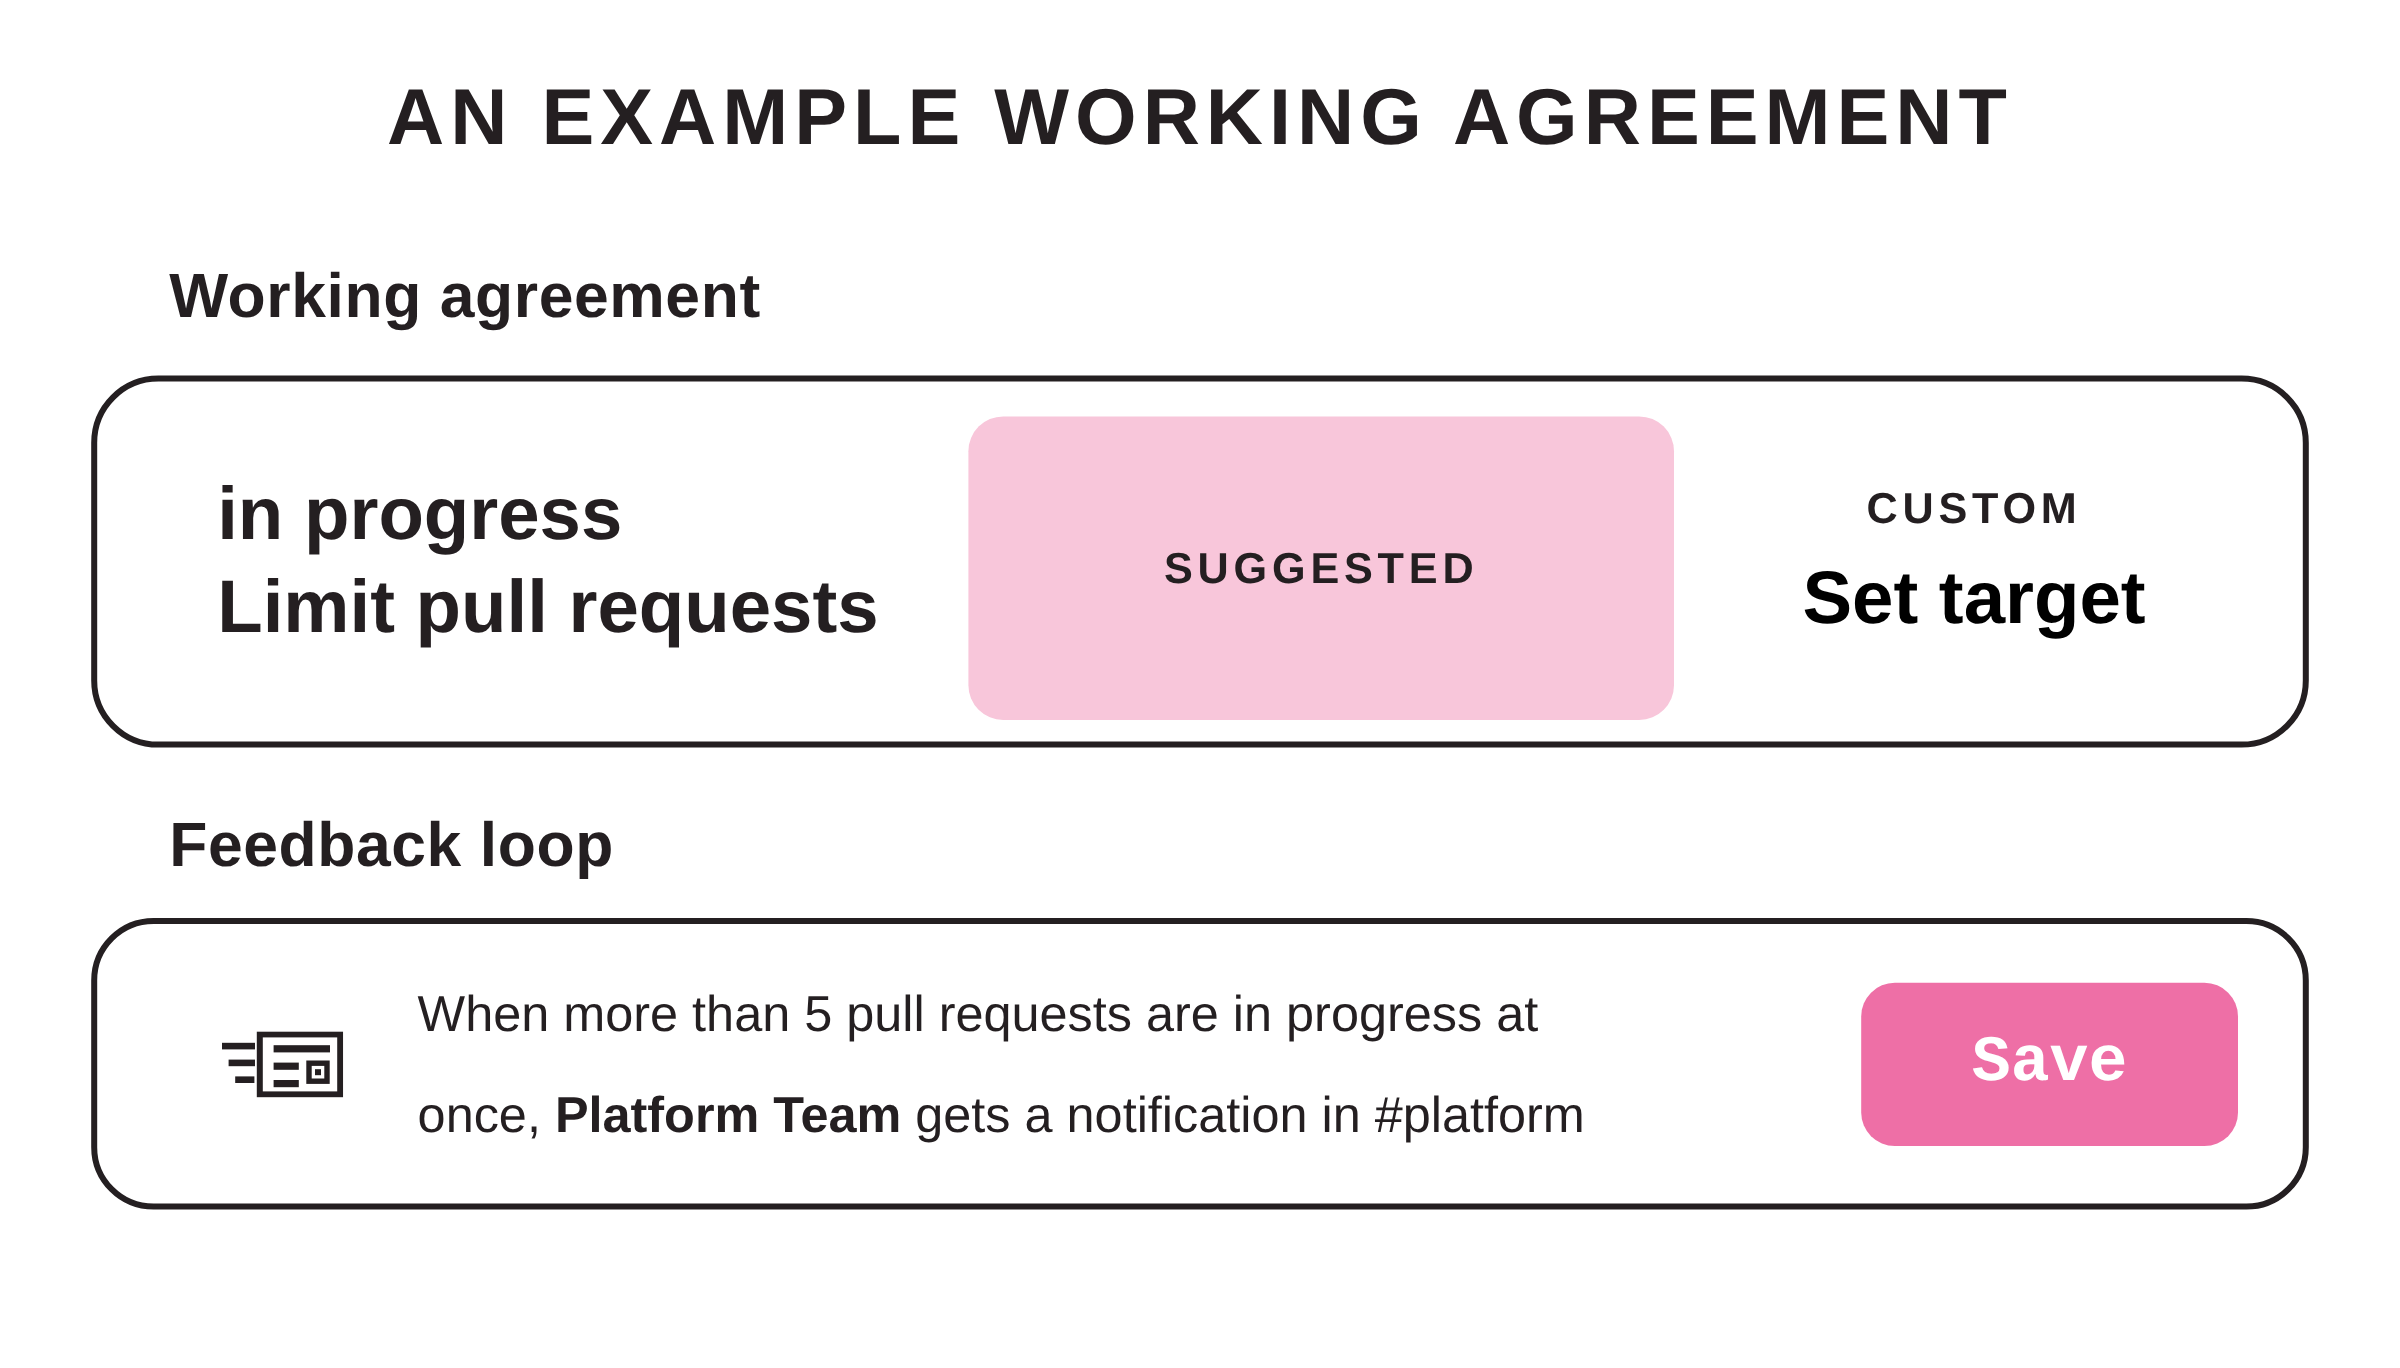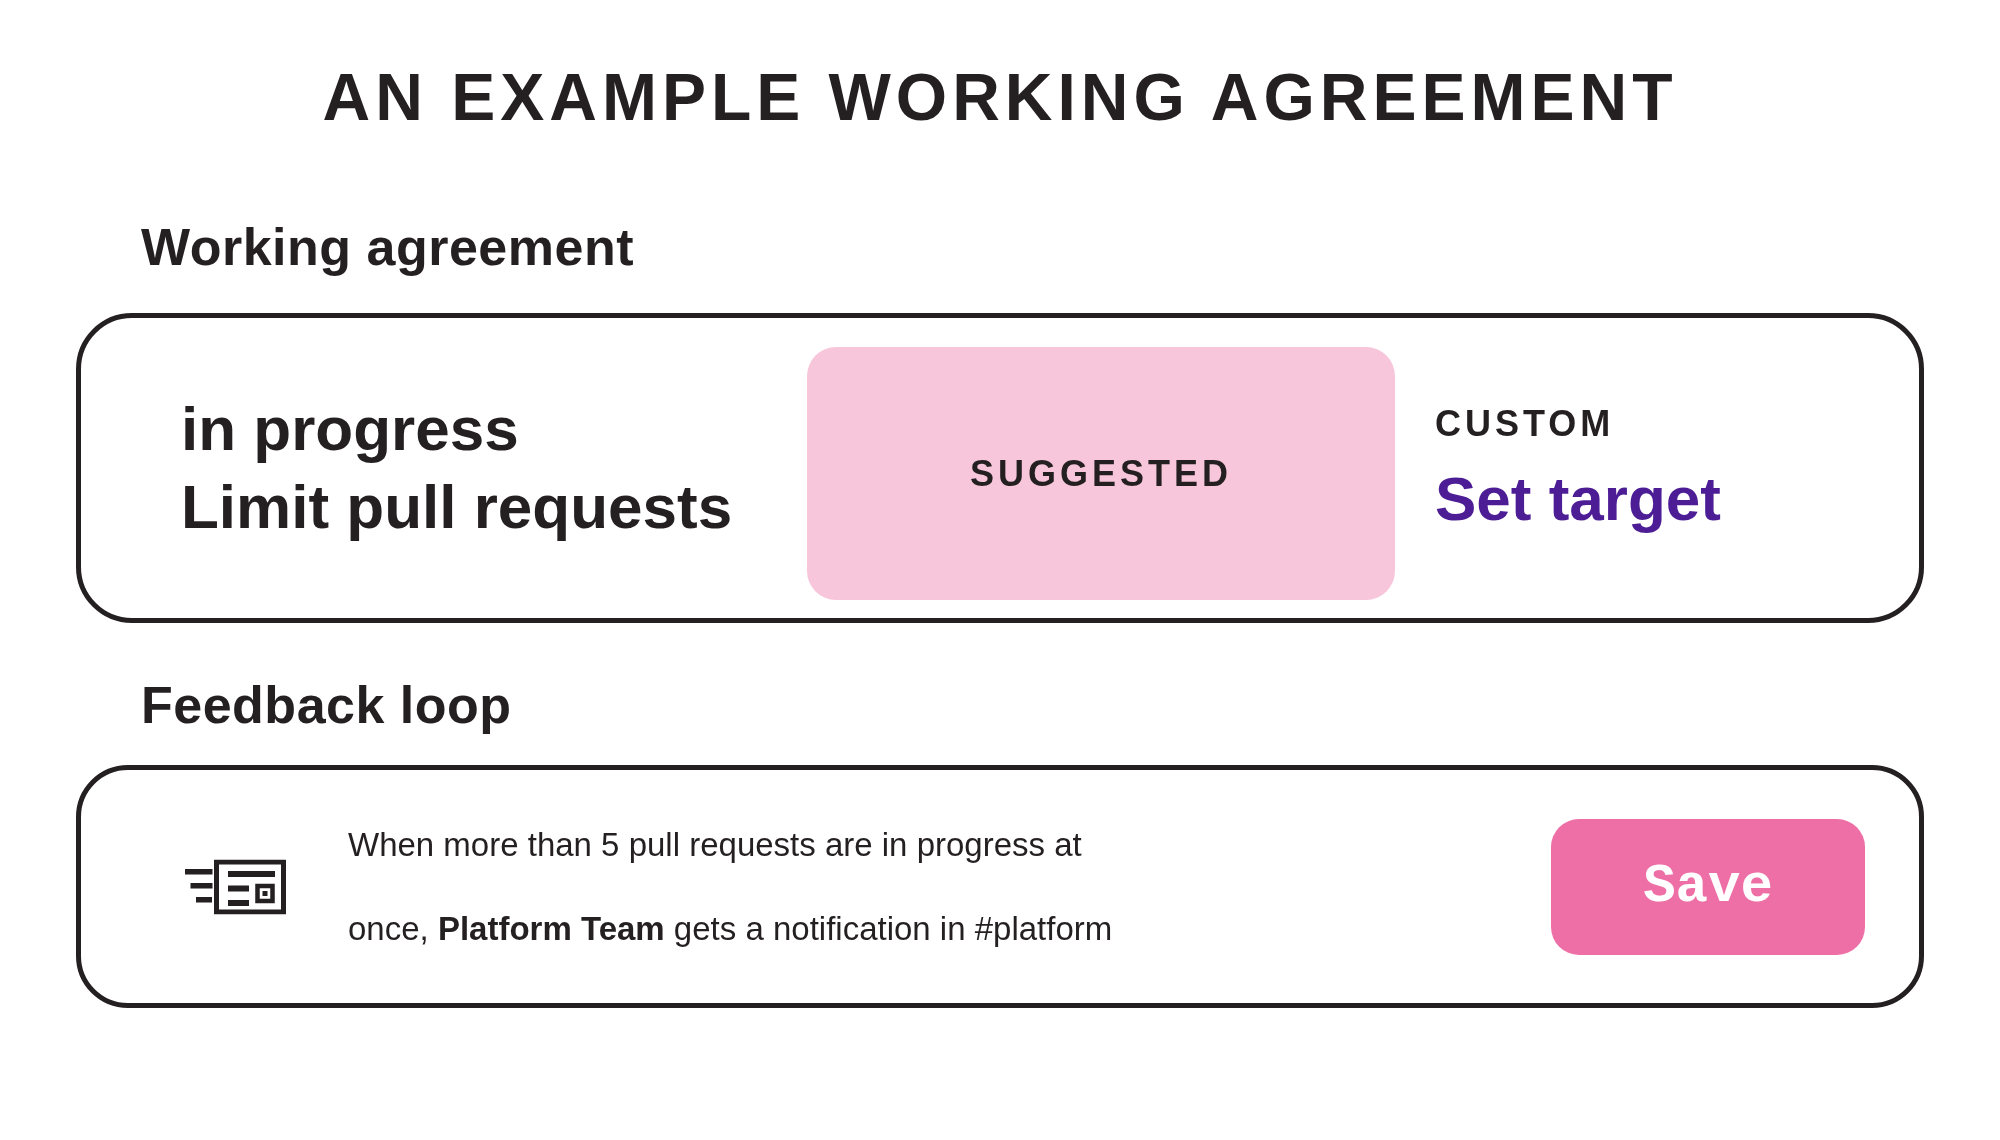--- a/index.html
+++ b/index.html
@@ -50,49 +50,49 @@
     border-radius: 29px;
     display: flex; flex-direction: column;
     align-items: center; justify-content: center;
     gap: 24px;
     cursor: pointer;
   }
   .custom-col {
     position: absolute; left: 1354px; top: 0;
     width: 420px; height: 100%;
     display: flex; flex-direction: column;
-    align-items: flex-start; justify-content: center;
+    align-items: center; justify-content: center;
     gap: 24px;
   }
   .option-label {
     font-size: 36px; font-weight: bold; letter-spacing: 4px;
     line-height: 38px;
   }
   .option-value {
     font-size: 62px; font-weight: bold; line-height: 64px;
     white-space: nowrap;
   }
   .link-pink {
-    color: #4c1d95;
+    color: #000000;
     text-decoration: none;
     cursor: pointer;
   }
 
   
   .fl-icon {
     position: absolute; left: 104px; top: 50%;
     transform: translateY(-50%);
     width: 101px; height: 55px;
     color: #241f21;
   }
   .fl-icon svg { display: block; }
   .message {
     position: absolute; left: 267px; top: 50%;
     transform: translateY(-50%);
-    font-size: 33px; line-height: 84px;
+    font-size: 42px; line-height: 84px;
     white-space: nowrap;
   }
   .message b { font-weight: bold; }
   .save-btn {
     position: absolute; right: 54px; top: 50%;
     transform: translateY(-50%);
     width: 314px; height: 136px;
     background: #ee6fa6;
     border: none; border-radius: 28px;
     color: #ffffff;

